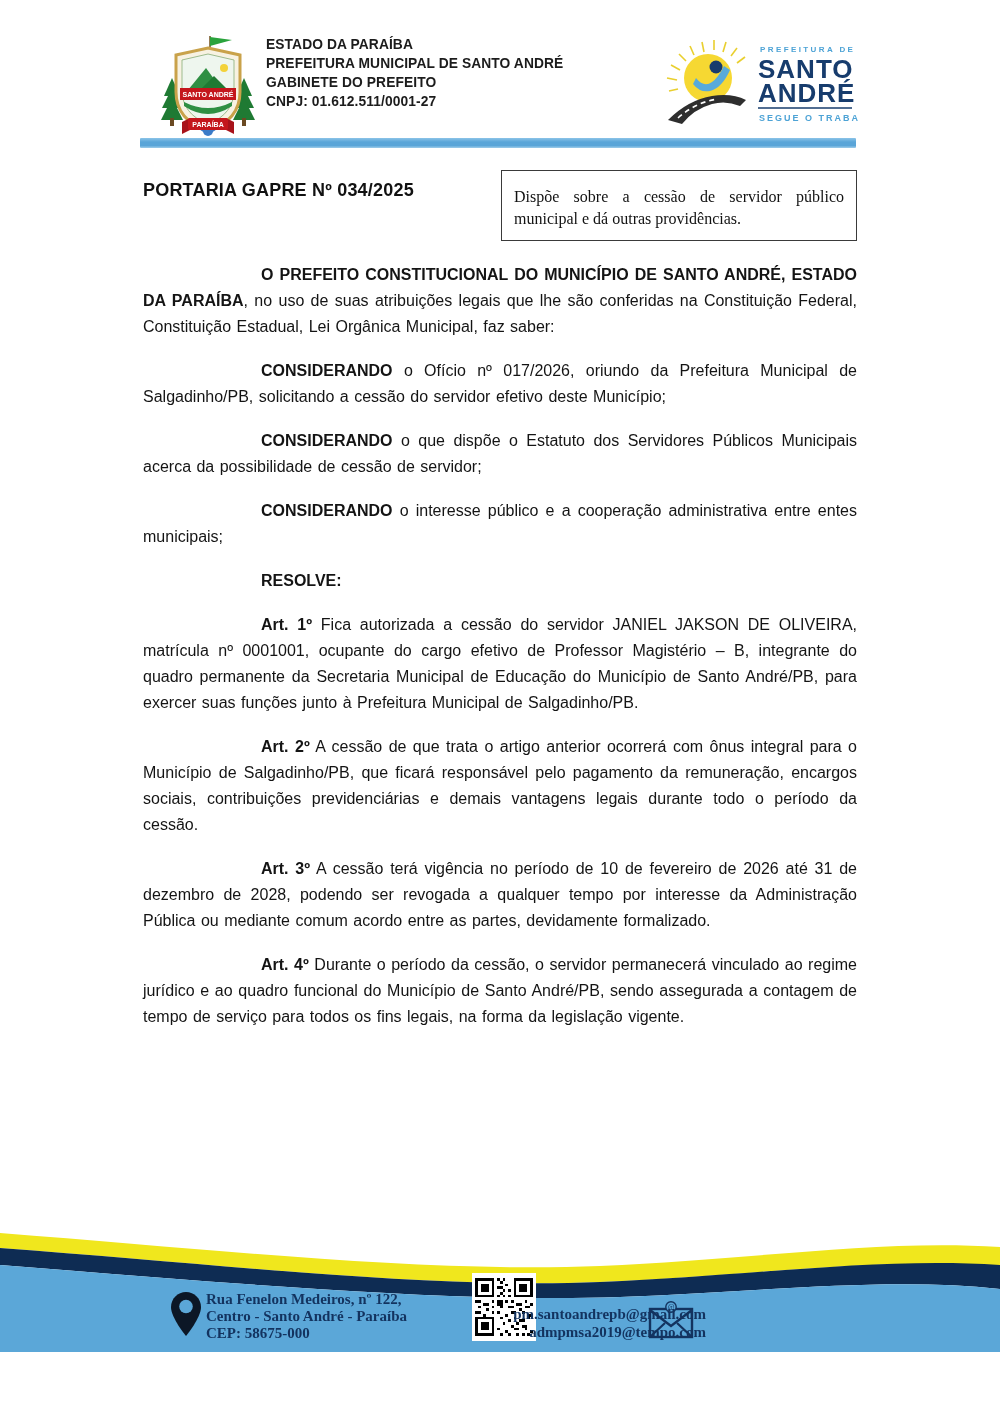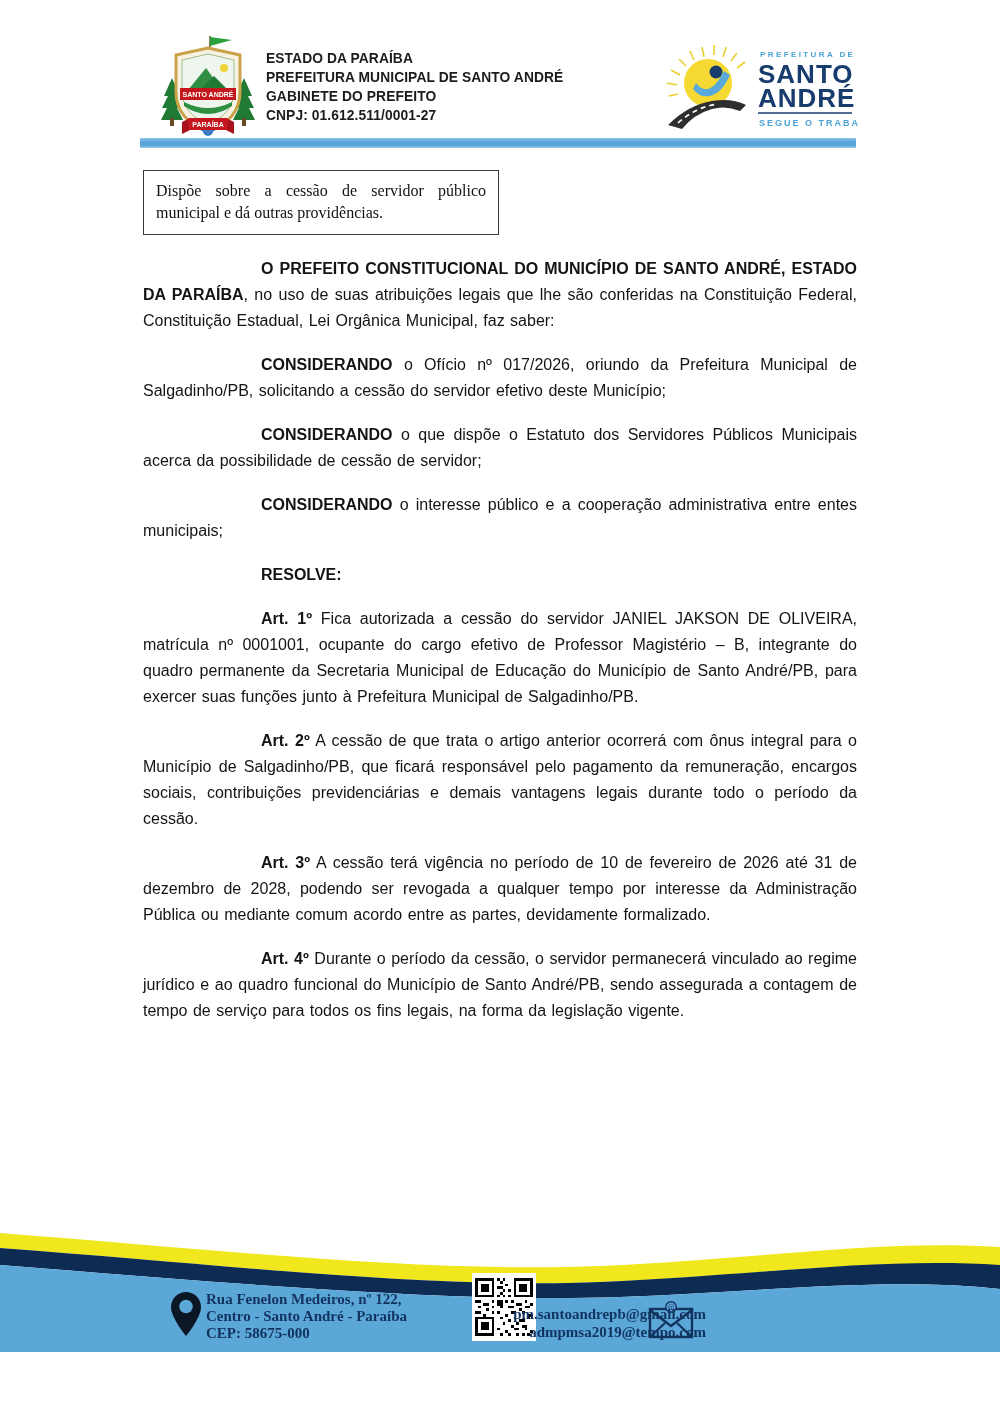--- a/index.html
+++ b/index.html
@@ -4,21 +4,21 @@
 <style>
   html,body{margin:0;padding:0;background:#e9e9e9;}
   .page{
     position:relative;width:1000px;height:1415px;margin:0 auto;
     background:#ffffff;overflow:hidden;
     font-family:"Liberation Sans",sans-serif;color:#111;
   }
   
   .header{
     position:absolute;top:34px;left:160px;right:140px;
-    display:flex;align-items:center;
+    display:flex;
   }
   .crest{flex:0 0 auto;}
   .org-block{
     margin-left:10px;flex:1 1 auto;
     font-weight:700;font-size:15px;line-height:19px;color:#1c1c1c;
     transform:scaleX(.92);transform-origin:left center;
     letter-spacing:.1px;white-space:nowrap;
   }
   .logo-right{flex:0 0 auto;margin-left:4px;}
   .topbar{
@@ -28,21 +28,21 @@
   }
   
   .content{position:absolute;top:160px;left:143px;width:714px;}
   .title-row{display:flex;justify-content:space-between;align-items:flex-start;margin-top:10px;}
   .doc-title{
     margin:10px 0 0;font-size:18px;font-weight:700;letter-spacing:.2px;color:#111;
     font-family:"Liberation Sans",sans-serif;
   }
   .summary-box{
     box-sizing:border-box;width:356px;min-height:56px;
-    border:1.6px solid #3a3a3a;padding:9px 12px 10px;
+    border:1.6px solid #3a3a3a;padding:15px 12px 10px;
     font-family:"Liberation Serif",serif;font-size:16px;line-height:22px;
     text-align:justify;color:#121212;
   }
   .para{
     margin:0 0 18px;font-size:16px;line-height:26px;
     text-align:justify;text-indent:118px;color:#141414;
     word-spacing:1px;
   }
   .para.first{margin-top:21px;}
   .b{font-weight:700;}
@@ -147,20 +147,21 @@
       <line x1="98" y1="74" x2="192" y2="74" stroke="#173c6d" stroke-width="1.4"></line>
       <text x="99" y="87" font-size="9" letter-spacing="2" fill="#4da3d6" font-weight="700" font-family="Liberation Sans, sans-serif">SEGUE O TRABALHO</text>
     </svg>
   </div>
 
   <div class="topbar"></div>
 
   <div class="content">
 
     <div class="title-row">
+      <h1 class="doc-title">PORTARIA GAPRE Nº 034/2025</h1>
       <div class="summary-box">Dispõe sobre a cessão de servidor público municipal e dá outras providências.</div>
     </div>
 
     <p class="para first"><span class="b">O PREFEITO CONSTITUCIONAL DO MUNICÍPIO DE SANTO ANDRÉ, ESTADO DA PARAÍBA</span><span>, no uso de suas atribuições legais que lhe são conferidas na Constituição Federal, Constituição Estadual, Lei Orgânica Municipal, faz saber:</span></p>
 
     <p class="para"><span class="b">CONSIDERANDO</span><span> o Ofício nº 017/2026, oriundo da Prefeitura Municipal de Salgadinho/PB, solicitando a cessão do servidor efetivo deste Município;</span></p>
 
     <p class="para"><span class="b">CONSIDERANDO</span><span> o que dispõe o Estatuto dos Servidores Públicos Municipais acerca da possibilidade de cessão de servidor;</span></p>
 
     <p class="para"><span class="b">CONSIDERANDO</span><span> o interesse público e a cooperação administrativa entre entes municipais;</span></p>

